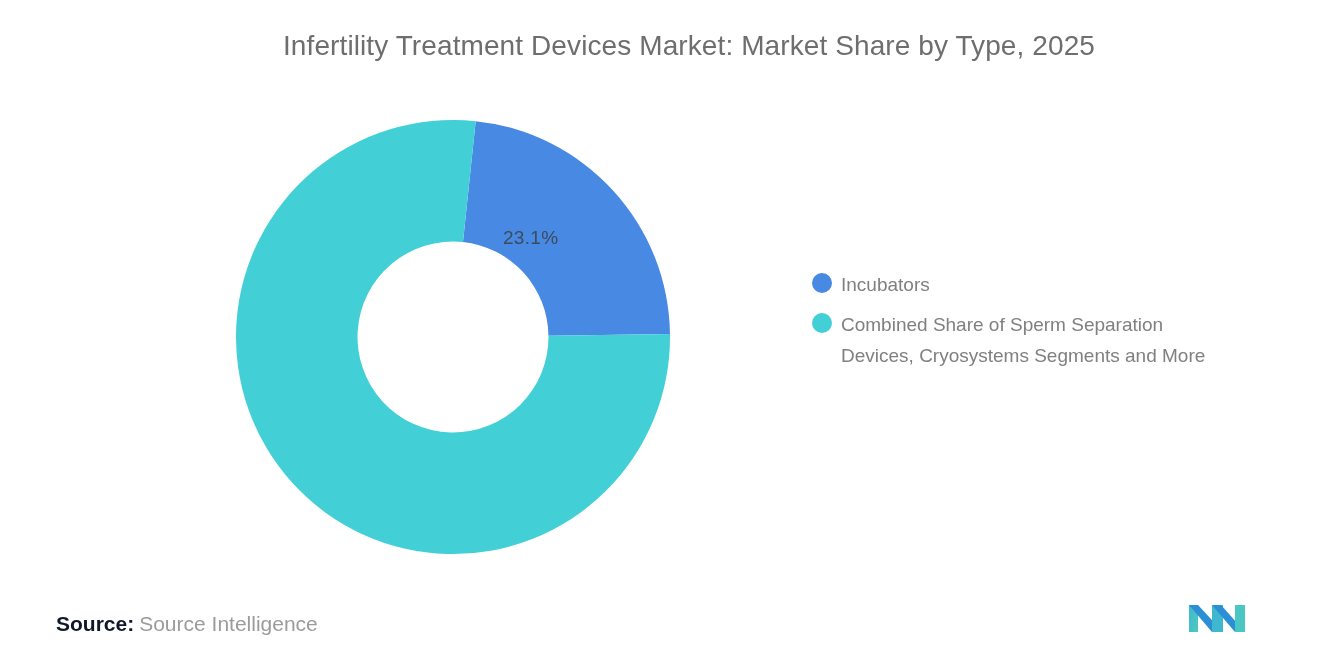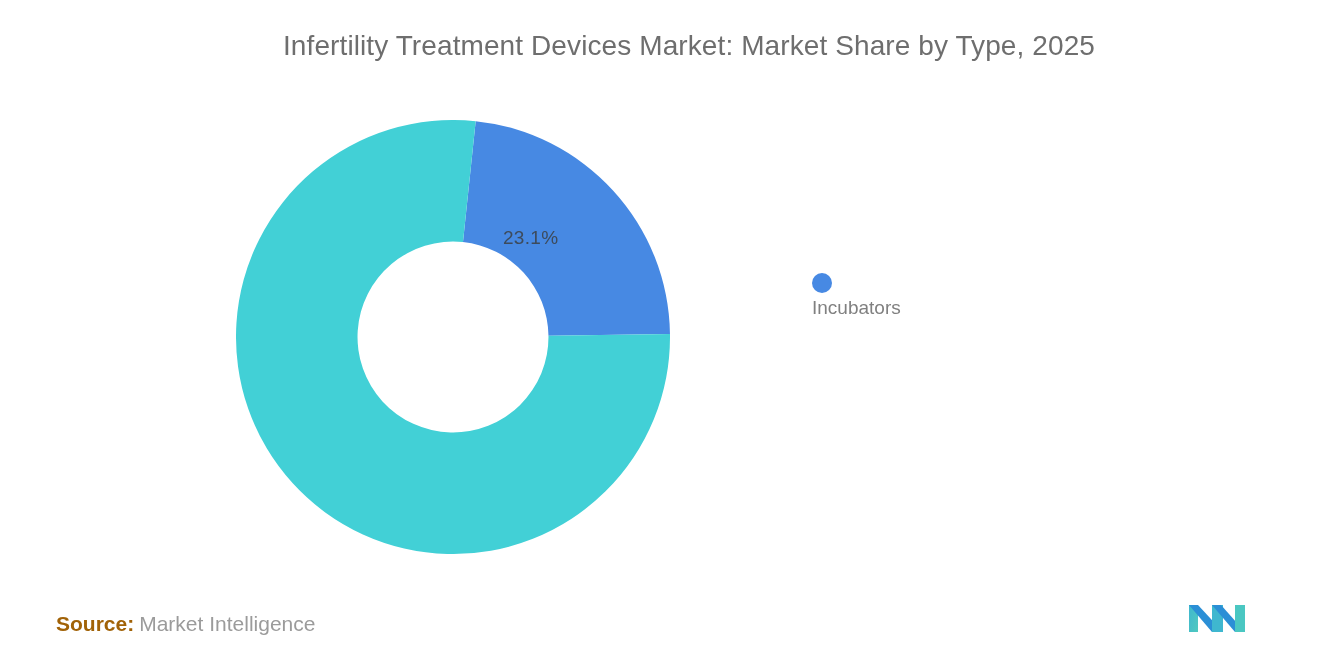--- a/index.html
+++ b/index.html
@@ -61,21 +61,20 @@
   #legend {
     position: absolute;
     left: 812px;
     top: 270px;
     width: 470px;
   }
   .legend-item {
     display: flex;
     align-items: flex-start;
     margin-bottom: 9px;
-    flex-direction: column;
   }
   .legend-swatch {
     flex: 0 0 auto;
     width: 20px;
     height: 20px;
     border-radius: 50%;
     margin-top: 3px;
     margin-right: 9px;
   }
   .legend-label {
@@ -89,21 +88,21 @@
   #footer-source {
     position: absolute;
     left: 56px;
     top: 612px;
     font-size: 21px;
     color: #9b9b9b;
     white-space: nowrap;
   }
   #footer-source .source-key {
     font-weight: bold;
-    color: #a16207;
+    color: #0f172a;
     margin-right: 5px;
   }
 
   
   #brand-logo {
     position: absolute;
     left: 1185px;
     top: 597px;
     width: 66px;
     height: 40px;
@@ -129,25 +128,29 @@
 
   <div id="slice-label-incubators">23.1%</div>
 
   <div id="legend">
 
     <div class="legend-item">
       <span class="legend-swatch" style="background: rgb(71, 137, 227);"></span>
       <span class="legend-label">Incubators</span>
     </div>
 
+    <div class="legend-item">
+      <span class="legend-swatch" style="background: rgb(66, 208, 214);"></span>
+      <span class="legend-label">Combined Share of Sperm Separation Devices, Cryosystems Segments and More</span>
+    </div>
 
   </div>
 
   <div id="footer-source">
-    <span class="source-key">Source:</span><span class="source-value">Market Intelligence</span>
+    <span class="source-key">Source:</span><span class="source-value">Source Intelligence</span>
   </div>
 
   <div id="brand-logo">
     <svg viewBox="0 0 66 40" width="66" height="40">
       <defs>
         <linearGradient id="lg1" x1="0" y1="0" x2="1" y2="1">
           <stop offset="0%" stop-color="#3fb7cf"></stop>
           <stop offset="100%" stop-color="#4fc9bf"></stop>
         </linearGradient>
       </defs>

